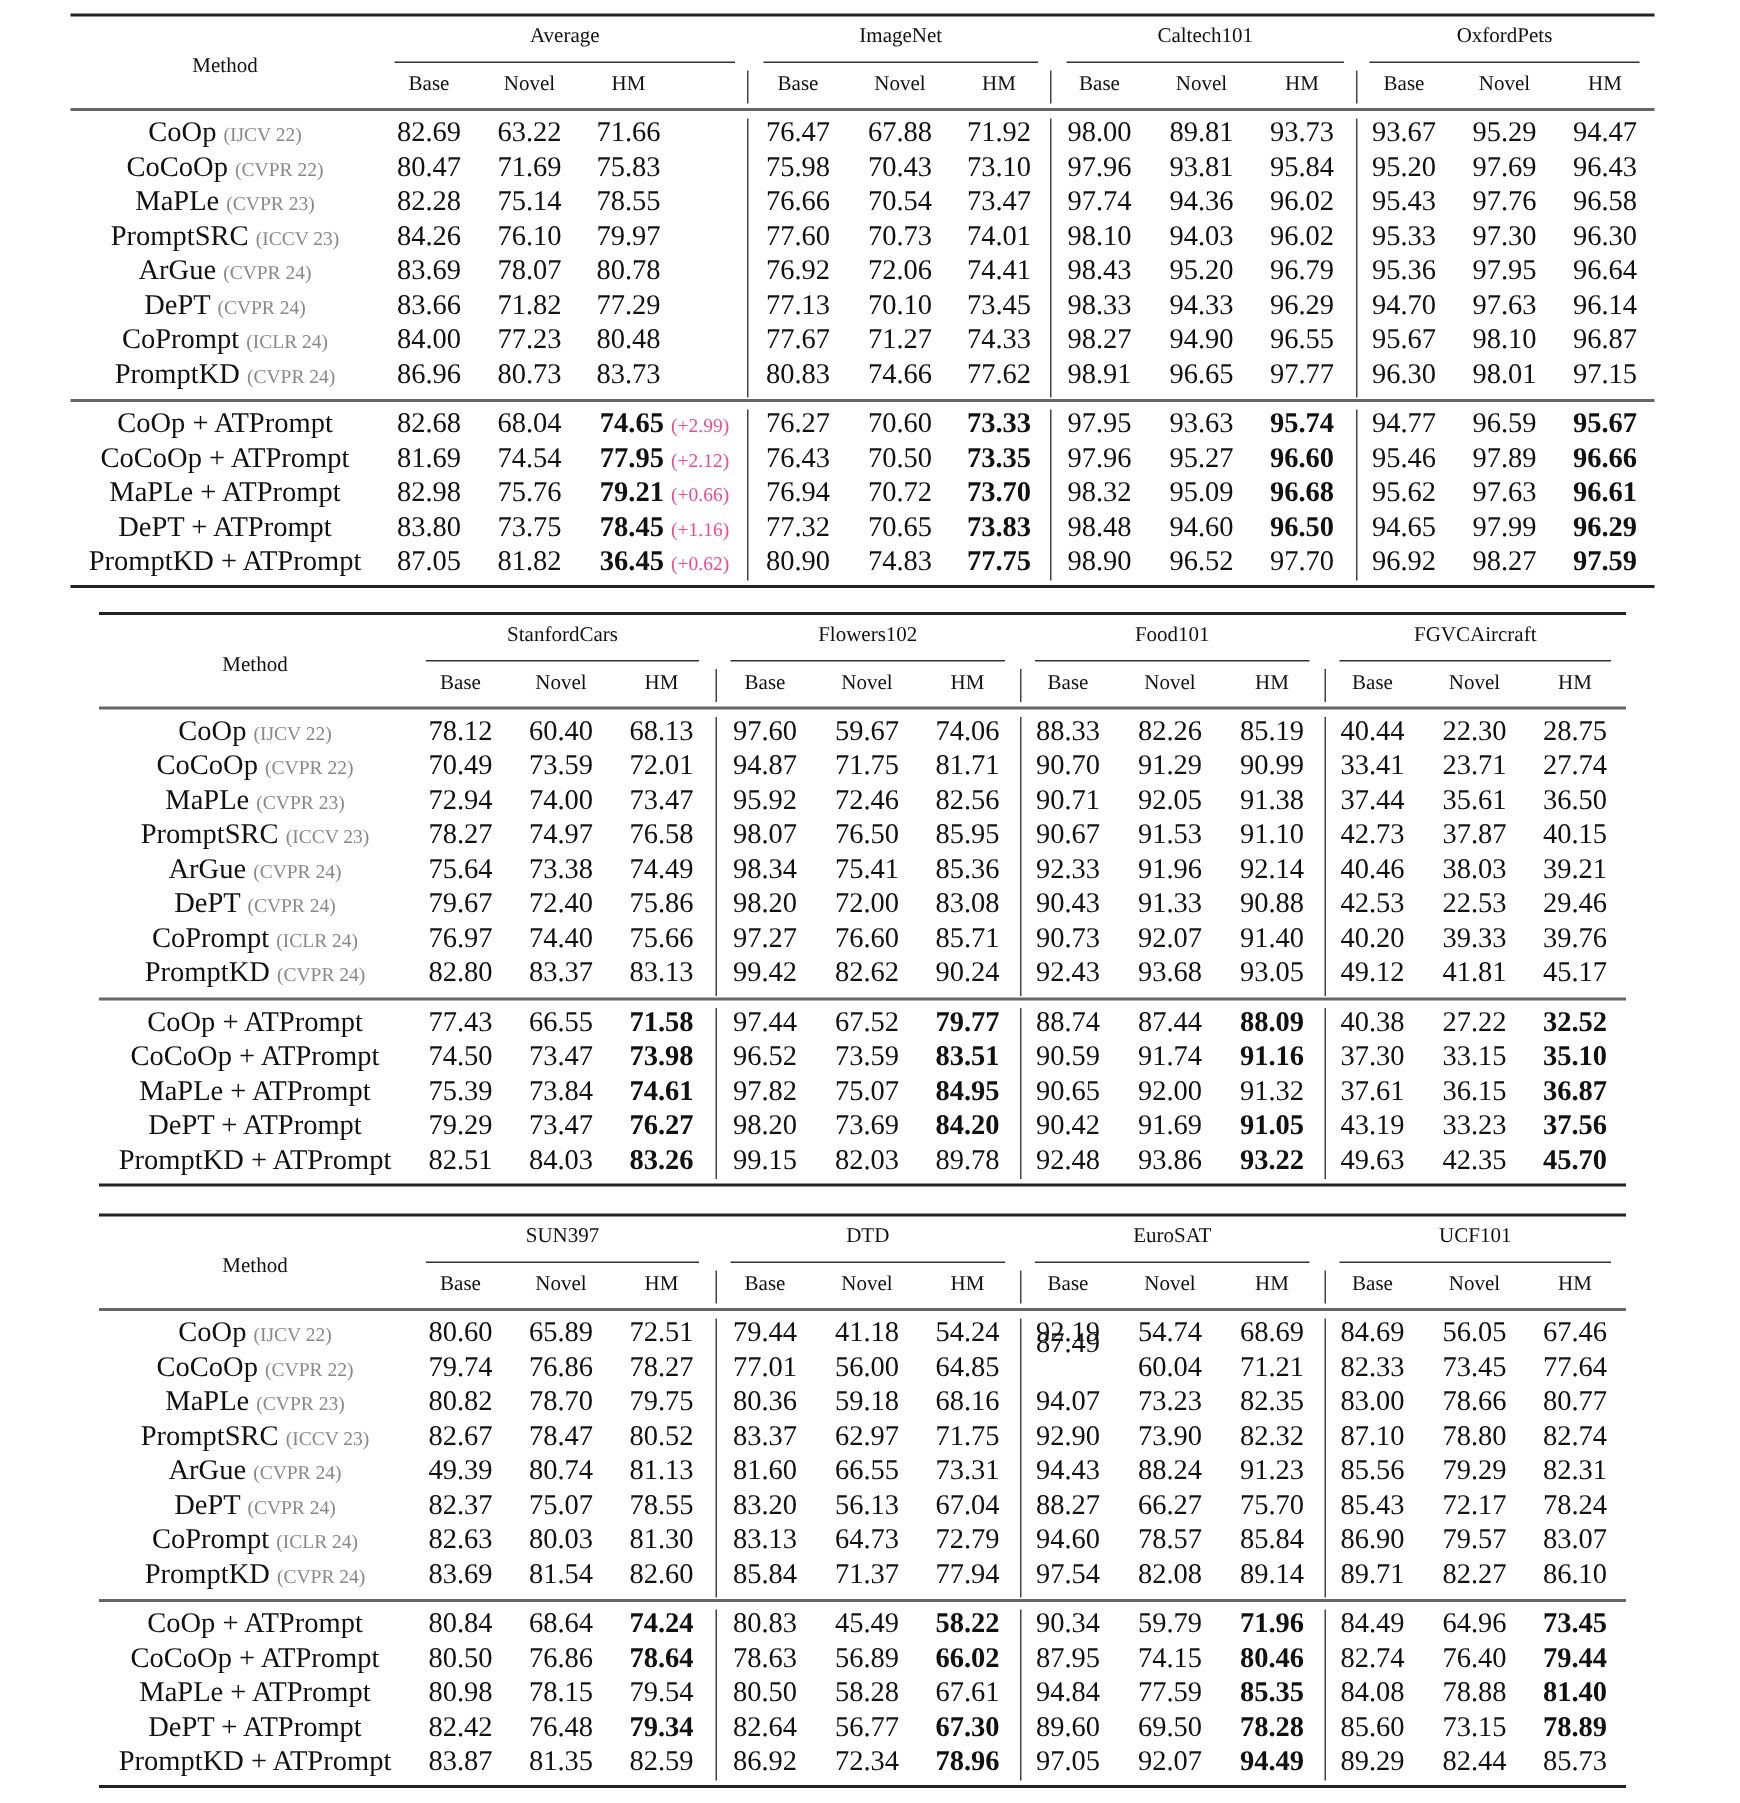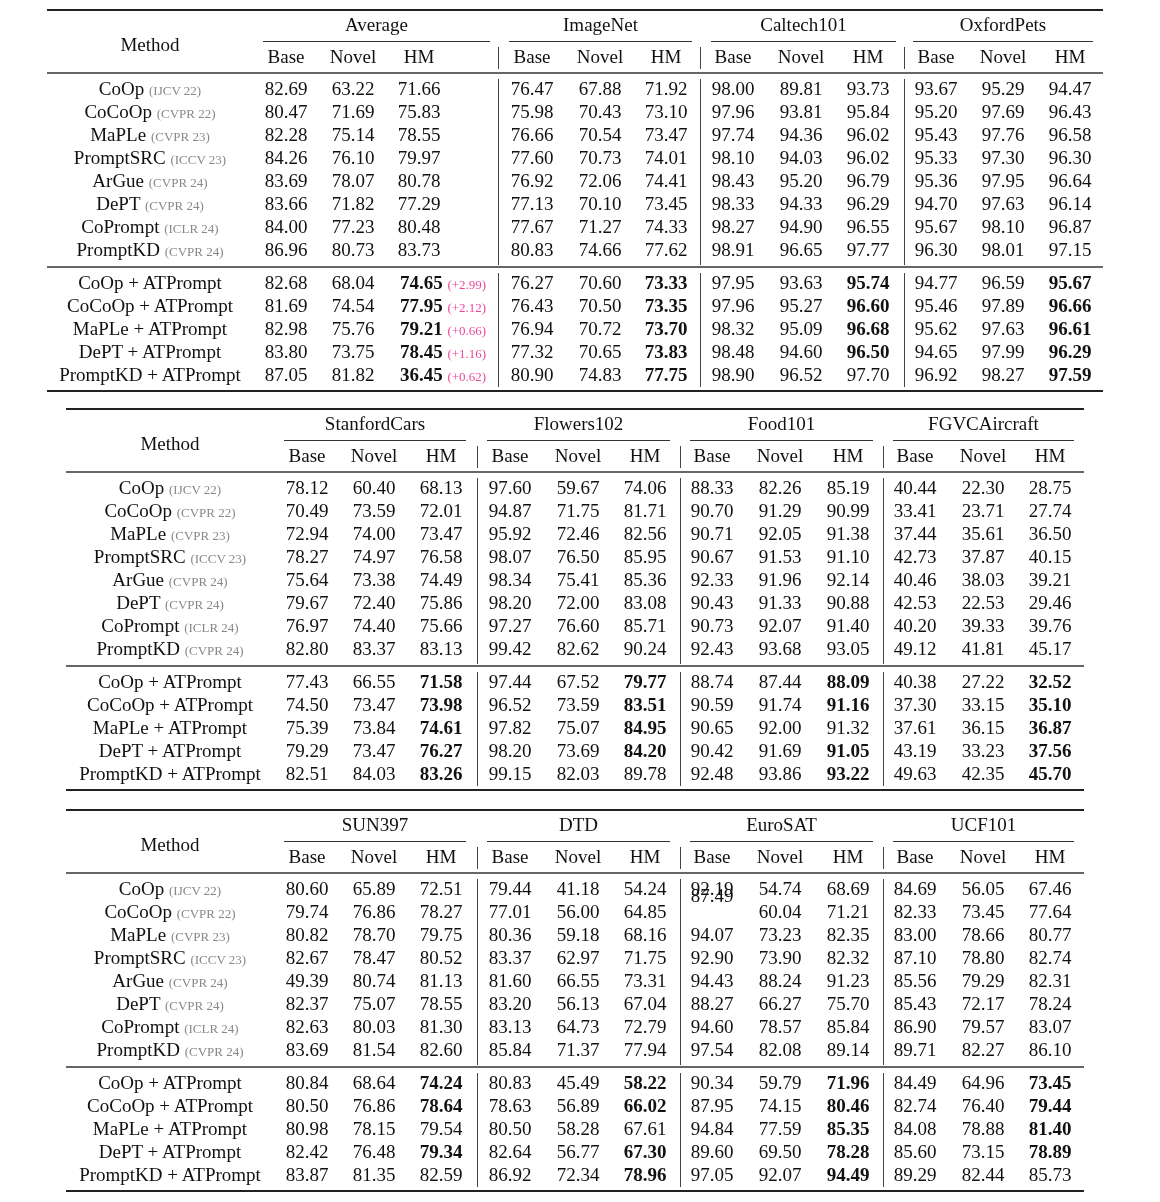--- a/index.html
+++ b/index.html
@@ -5,21 +5,21 @@
   html, body { margin: 0; padding: 0; background: #ffffff; }
   body { width: 1160px; height: 1202px; position: relative; overflow: hidden;
          font-family: "Liberation Serif", "DejaVu Serif", serif; color: #111; }
   .tbl { position: absolute; }
   .rule { position: absolute; left: 0; right: 0; background: #222; }
   .rule.top, .rule.bottom { height: 2px; }
   .rule.mid { height: 2px; background: #666; }
   .cmid { position: absolute; height: 1px; background: #333; }
   .vdiv { position: absolute; width: 1px; background: #444; }
   .cell { position: absolute; font-size: 19px; line-height: 22px; white-space: nowrap; transform: translateX(-50%); }
-  .hdr { font-size: 19px; }
+  .hdr { font-size: 14px; }
   .bold { font-weight: bold; }
   .venue { color: #888; font-size: 13px; }
   .gain { color: #ec4899; font-size: 13px; }
 </style>
 </head>
 <body>
 
 <div id="root">
     <div class="tbl" style="top: 9px; left: 47px; width: 1056px; height: 386px;">
       <div class="rule top" style="top: 0px;"></div>

